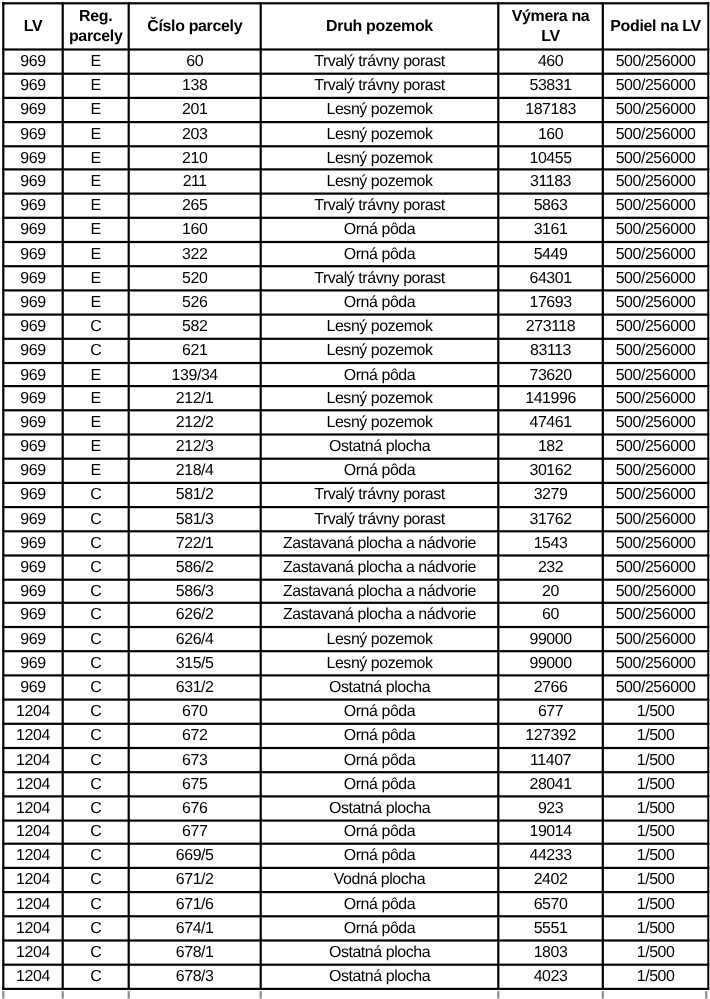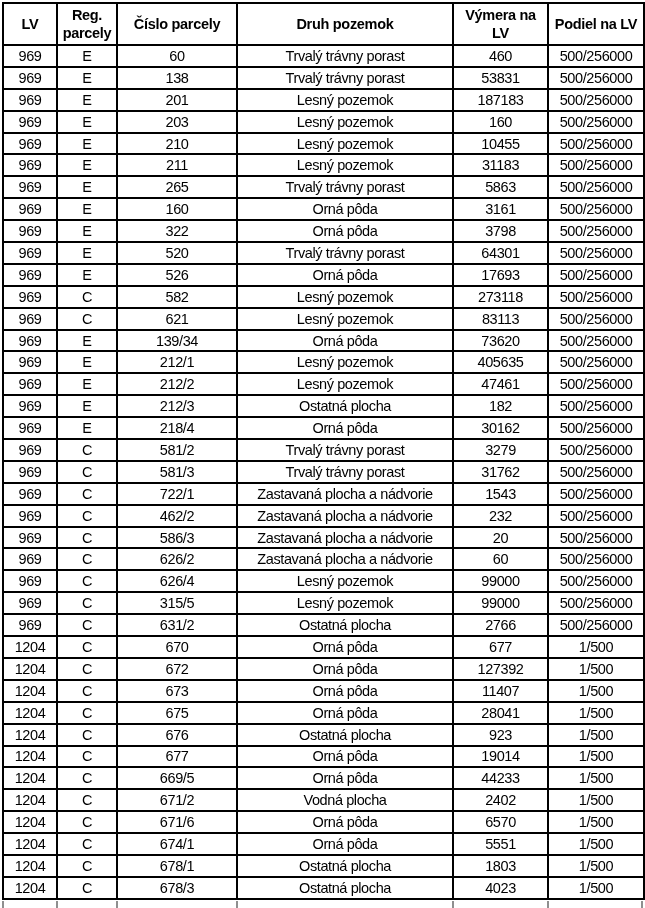--- a/index.html
+++ b/index.html
@@ -155,21 +155,21 @@
           <td>160</td>
           <td>Orná pôda</td>
           <td>3161</td>
           <td>500/256000</td>
         </tr>
         <tr>
           <td>969</td>
           <td>E</td>
           <td>322</td>
           <td>Orná pôda</td>
-          <td>3798</td>
+          <td>5449</td>
           <td>500/256000</td>
         </tr>
         <tr>
           <td>969</td>
           <td>E</td>
           <td>520</td>
           <td>Trvalý trávny porast</td>
           <td>64301</td>
           <td>500/256000</td>
         </tr>
@@ -203,21 +203,21 @@
           <td>139/34</td>
           <td>Orná pôda</td>
           <td>73620</td>
           <td>500/256000</td>
         </tr>
         <tr>
           <td>969</td>
           <td>E</td>
           <td>212/1</td>
           <td>Lesný pozemok</td>
-          <td>405635</td>
+          <td>141996</td>
           <td>500/256000</td>
         </tr>
         <tr>
           <td>969</td>
           <td>E</td>
           <td>212/2</td>
           <td>Lesný pozemok</td>
           <td>47461</td>
           <td>500/256000</td>
         </tr>
@@ -257,21 +257,21 @@
           <td>969</td>
           <td>C</td>
           <td>722/1</td>
           <td>Zastavaná plocha a nádvorie</td>
           <td>1543</td>
           <td>500/256000</td>
         </tr>
         <tr>
           <td>969</td>
           <td>C</td>
-          <td>462/2</td>
+          <td>586/2</td>
           <td>Zastavaná plocha a nádvorie</td>
           <td>232</td>
           <td>500/256000</td>
         </tr>
         <tr>
           <td>969</td>
           <td>C</td>
           <td>586/3</td>
           <td>Zastavaná plocha a nádvorie</td>
           <td>20</td>

